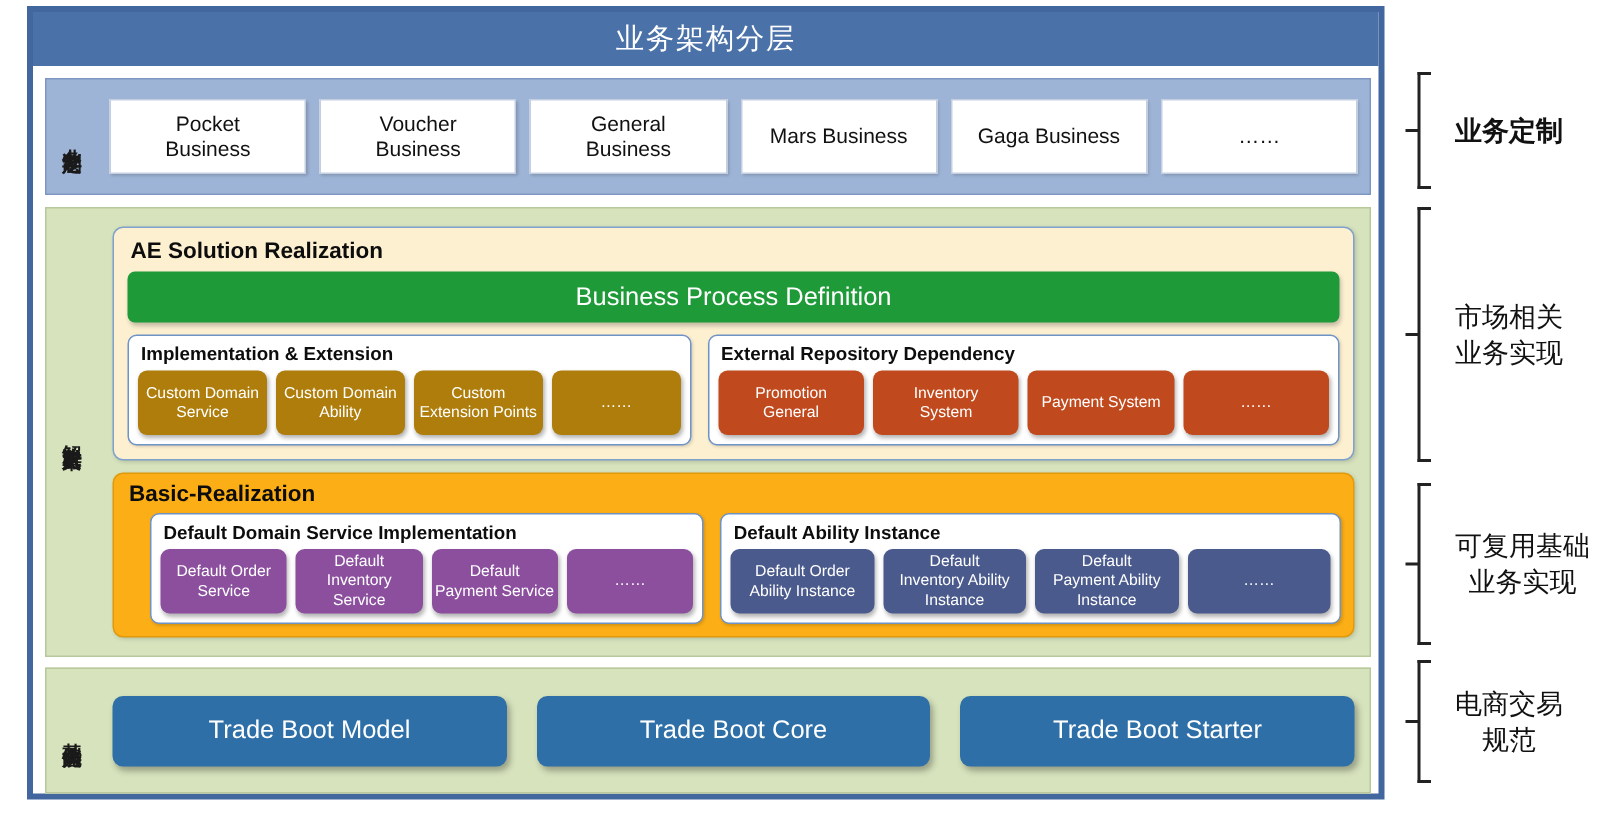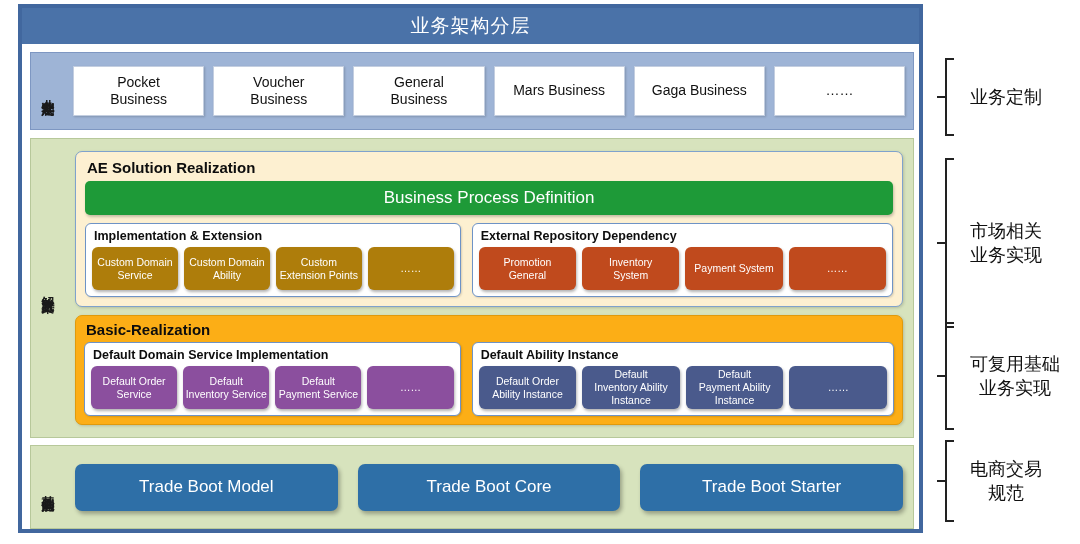--- a/index.html
+++ b/index.html
@@ -283,22 +283,22 @@
   }
   .annotation-label {
     margin-left: 18px;
     font-size: 18px;
     color: #111111;
     line-height: 1.35;
     text-align: center;
     white-space: pre-line;
   }
 
-  .ann-1 { left: 938px; top: 58px;  height: 78px; }
-  .ann-2 { left: 938px; top: 158px; height: 170px; }
+  .ann-1 { left: 938px; top: 48px;  height: 78px; font-weight: bold; }
+  .ann-2 { left: 938px; top: 138px; height: 170px; }
   .ann-3 { left: 938px; top: 322px; height: 108px; }
   .ann-4 { left: 938px; top: 440px; height: 82px; }
 </style>
 </head>
 <body>
 
 <div id="canvas">
 
   <div class="outer-frame">
 
@@ -356,21 +356,21 @@
                 <div class="chip chip-brick">……</div>
               </div>
             </div>
 
           </div>
         </div>
 
         <div class="basic-panel">
           <div class="panel-title">Basic-Realization</div>
 
-          <div class="dual-row" style="margin-top:0;">
+          <div class="dual-row" style="margin-top:0;margin-left:16px;">
 
             <div class="subpanel subpanel-left">
               <div class="subpanel-title">Default Domain Service Implementation</div>
               <div class="chip-row">
                 <div class="chip chip-purple" style="white-space: pre-line;">Default Order
 Service</div>
                 <div class="chip chip-purple" style="white-space: pre-line;">Default
 Inventory Service</div>
                 <div class="chip chip-purple" style="white-space: pre-line;">Default
 Payment Service</div>

